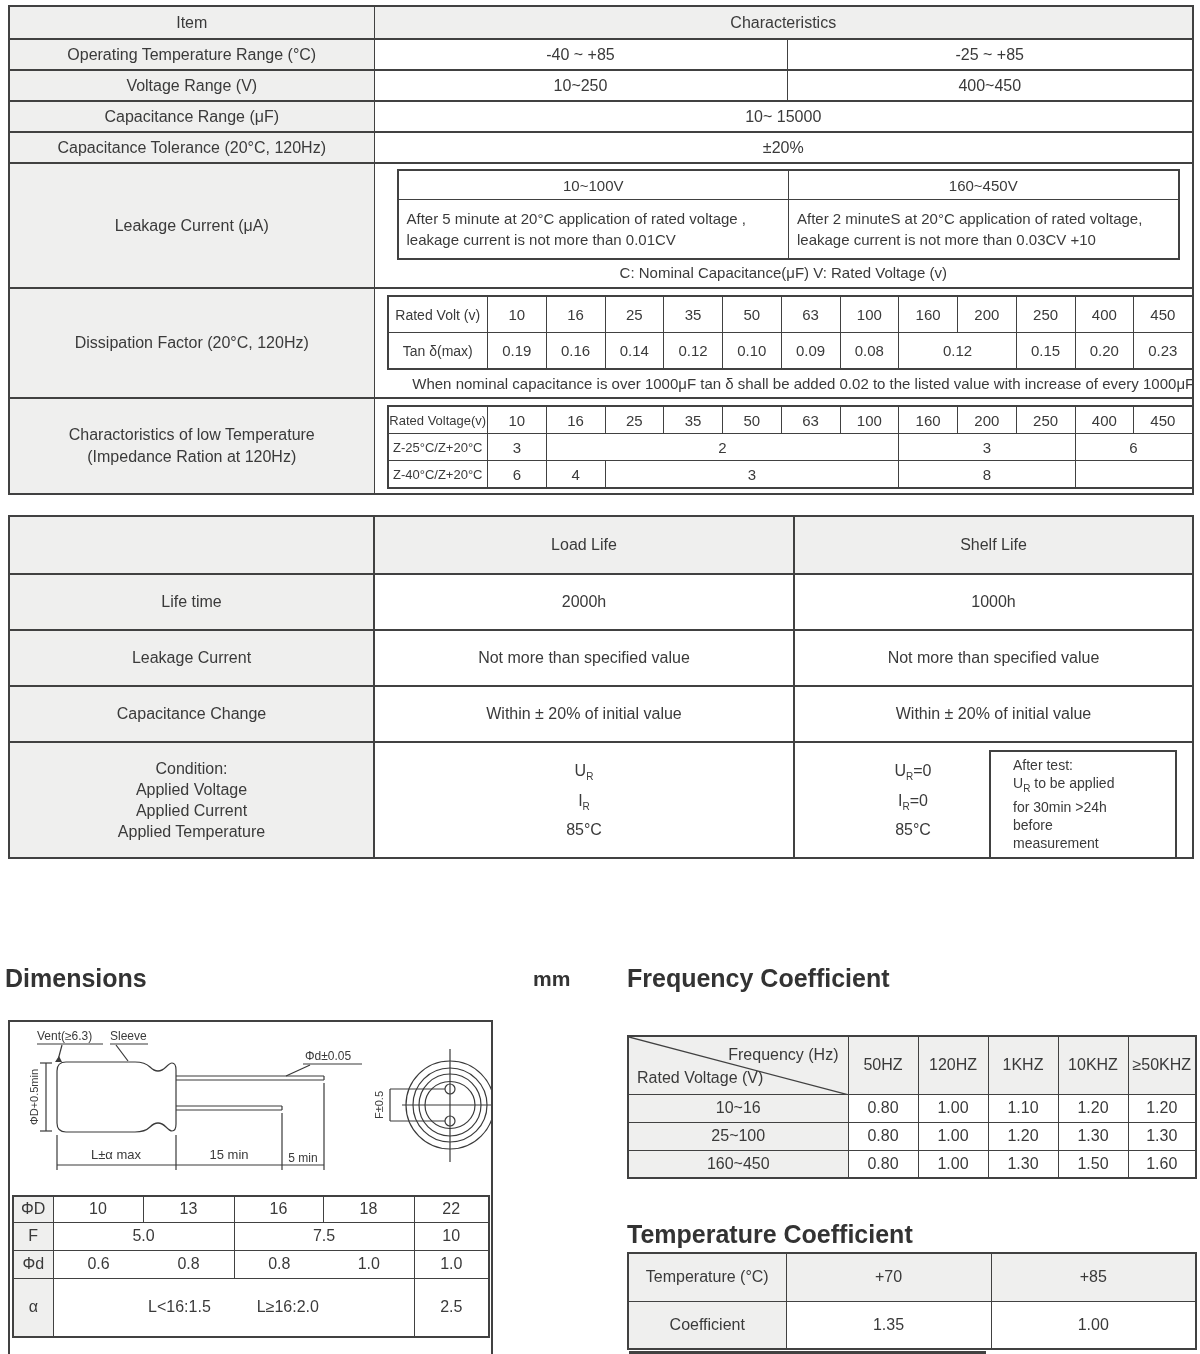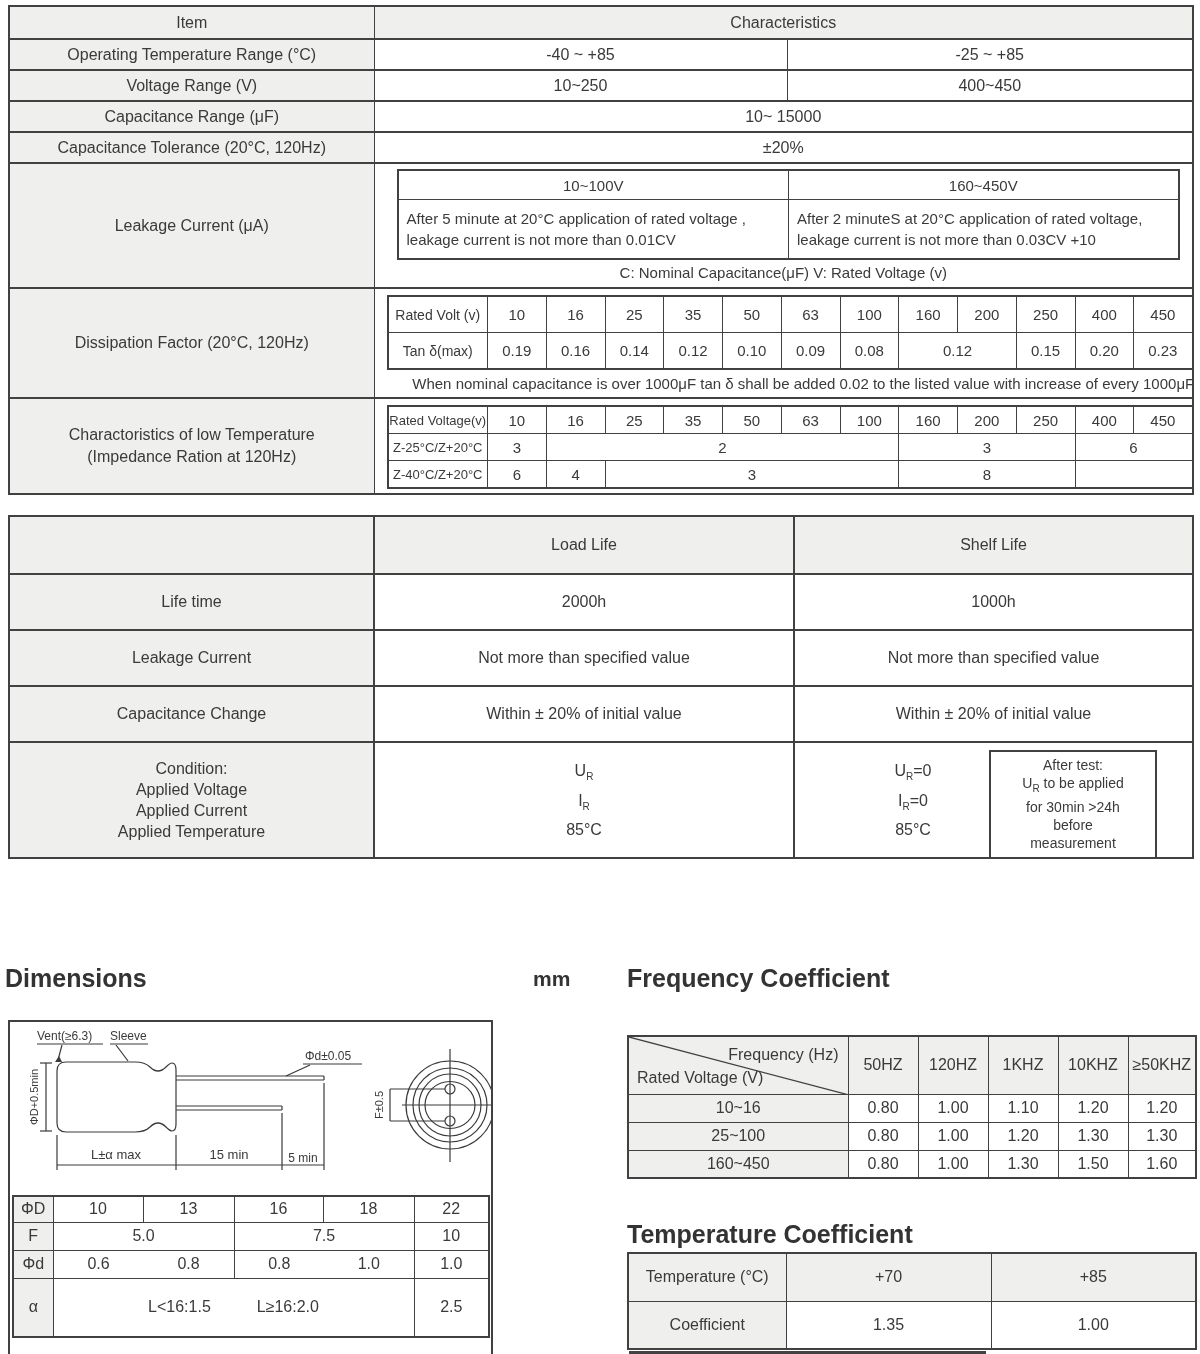--- a/index.html
+++ b/index.html
@@ -26,21 +26,21 @@
   .df-t td{font-size:15px;height:35px;}
   .df-t .rowlab{font-size:14px;}
   .df-note{position:absolute;left:0;top:86px;width:100%;text-align:center;font-size:15px;padding-left:20px;}
   .lt-t td{font-size:15px;height:26px;}
   .lt-t .rowlab{font-size:13px;margin-top:16px;}
   .two-line{line-height:22px;}
   .cond-label{line-height:21px;}
   .cond-line{line-height:23px;}
   sub{font-size:10px;}
   .note-box{position:absolute;left:194px;top:7px;width:140px;height:98px;border:2px solid #414141;
-    text-align:center;padding:4px 12px;font-size:14px;line-height:18px;background:#fff;}
+    text-align:left;padding:4px 22px;font-size:14px;line-height:18px;background:#fff;}
   .shelf-stack{position:absolute;left:0;top:0;width:236px;height:100%;display:flex;flex-direction:column;justify-content:center;}
   .title{font-size:25px;font-weight:bold;color:#333;}
   .unit{font-size:21px;font-weight:bold;color:#333;}
   .dims-box{border:2px solid #414141;}
   .split2{display:flex;}
   .split2 span{flex:1;text-align:center;}
   .alpha-pair{display:flex;justify-content:center;gap:46px;}
   .diag-cell{position:relative;text-decoration:underline;}
   .diag-line{position:absolute;left:0;top:0;}
   .diag-top{position:absolute;right:9px;top:9px;font-size:16px;}

